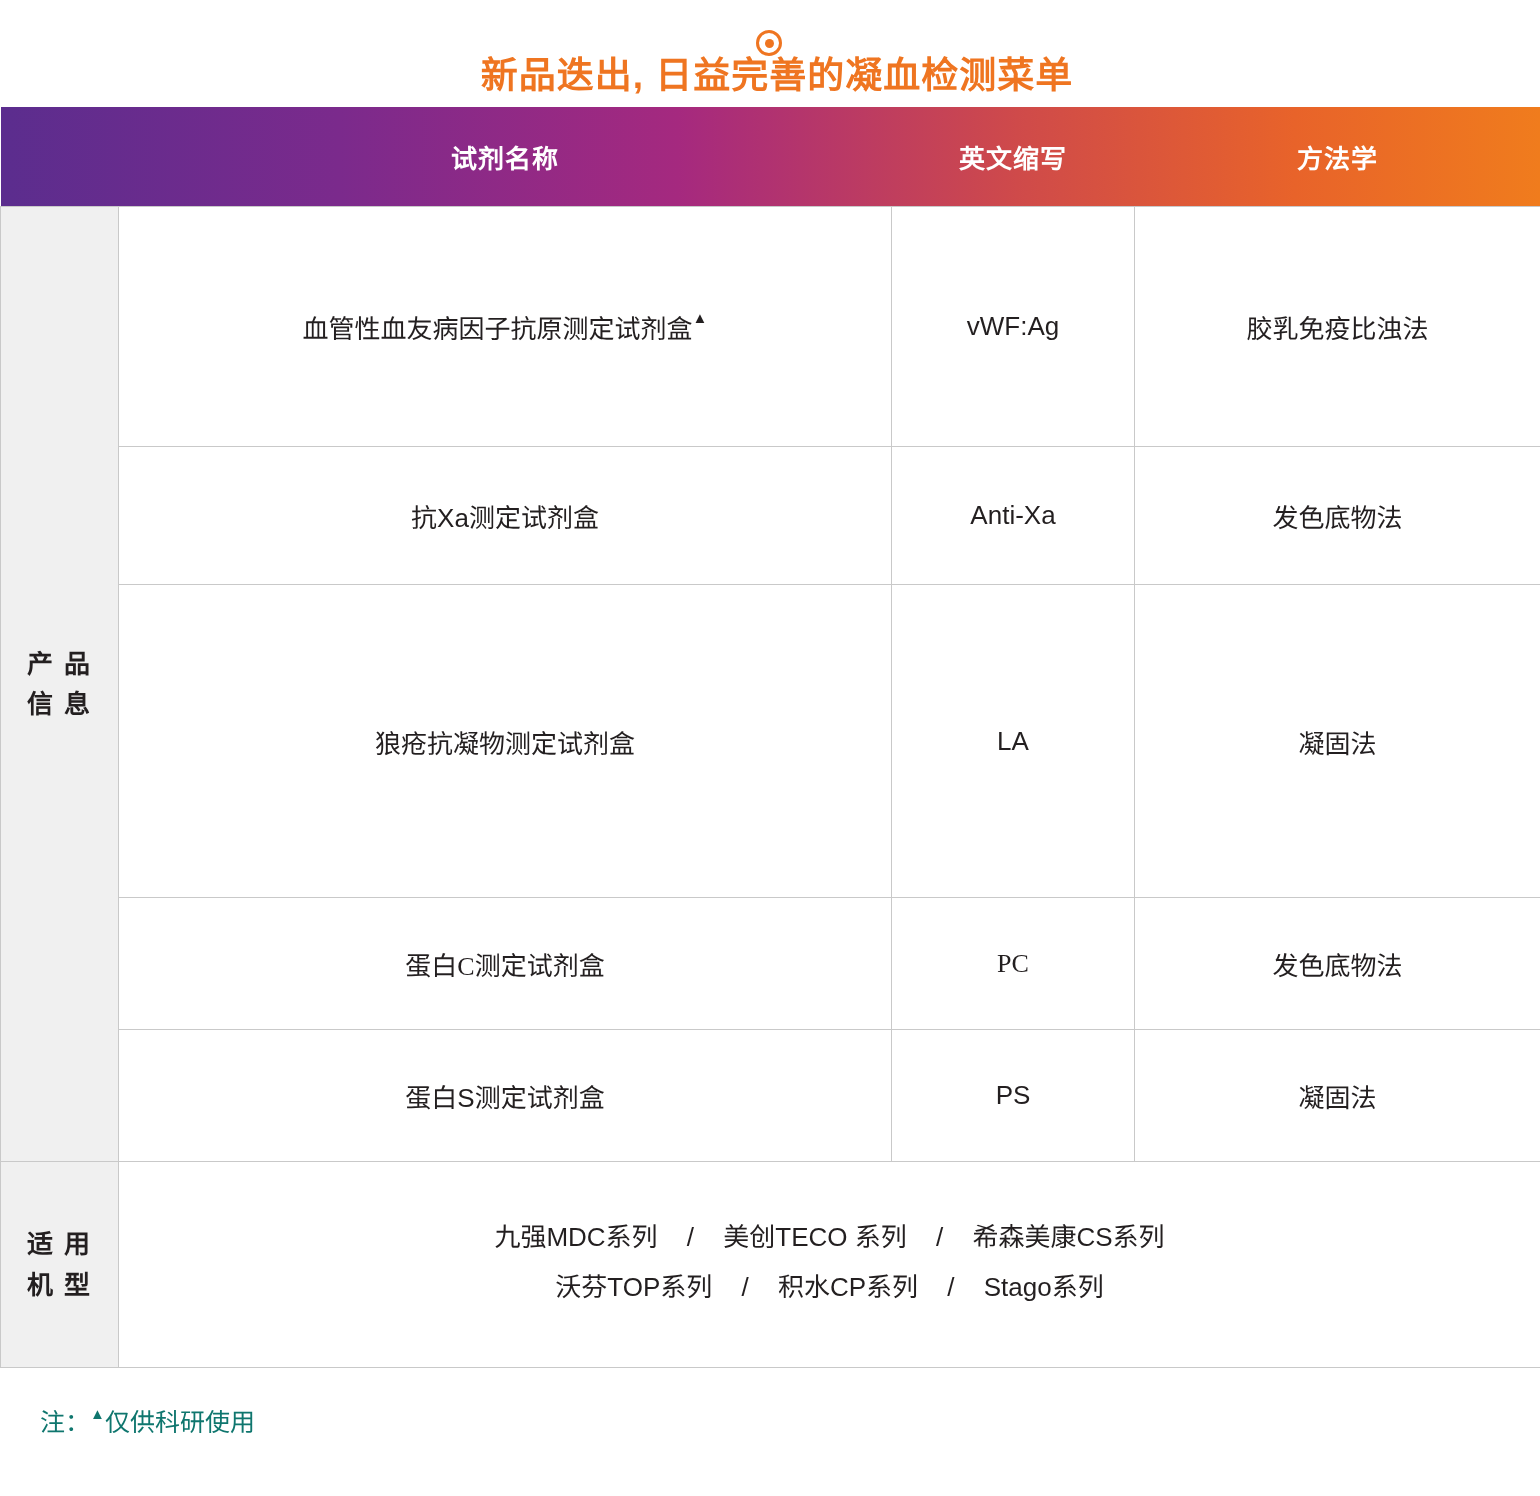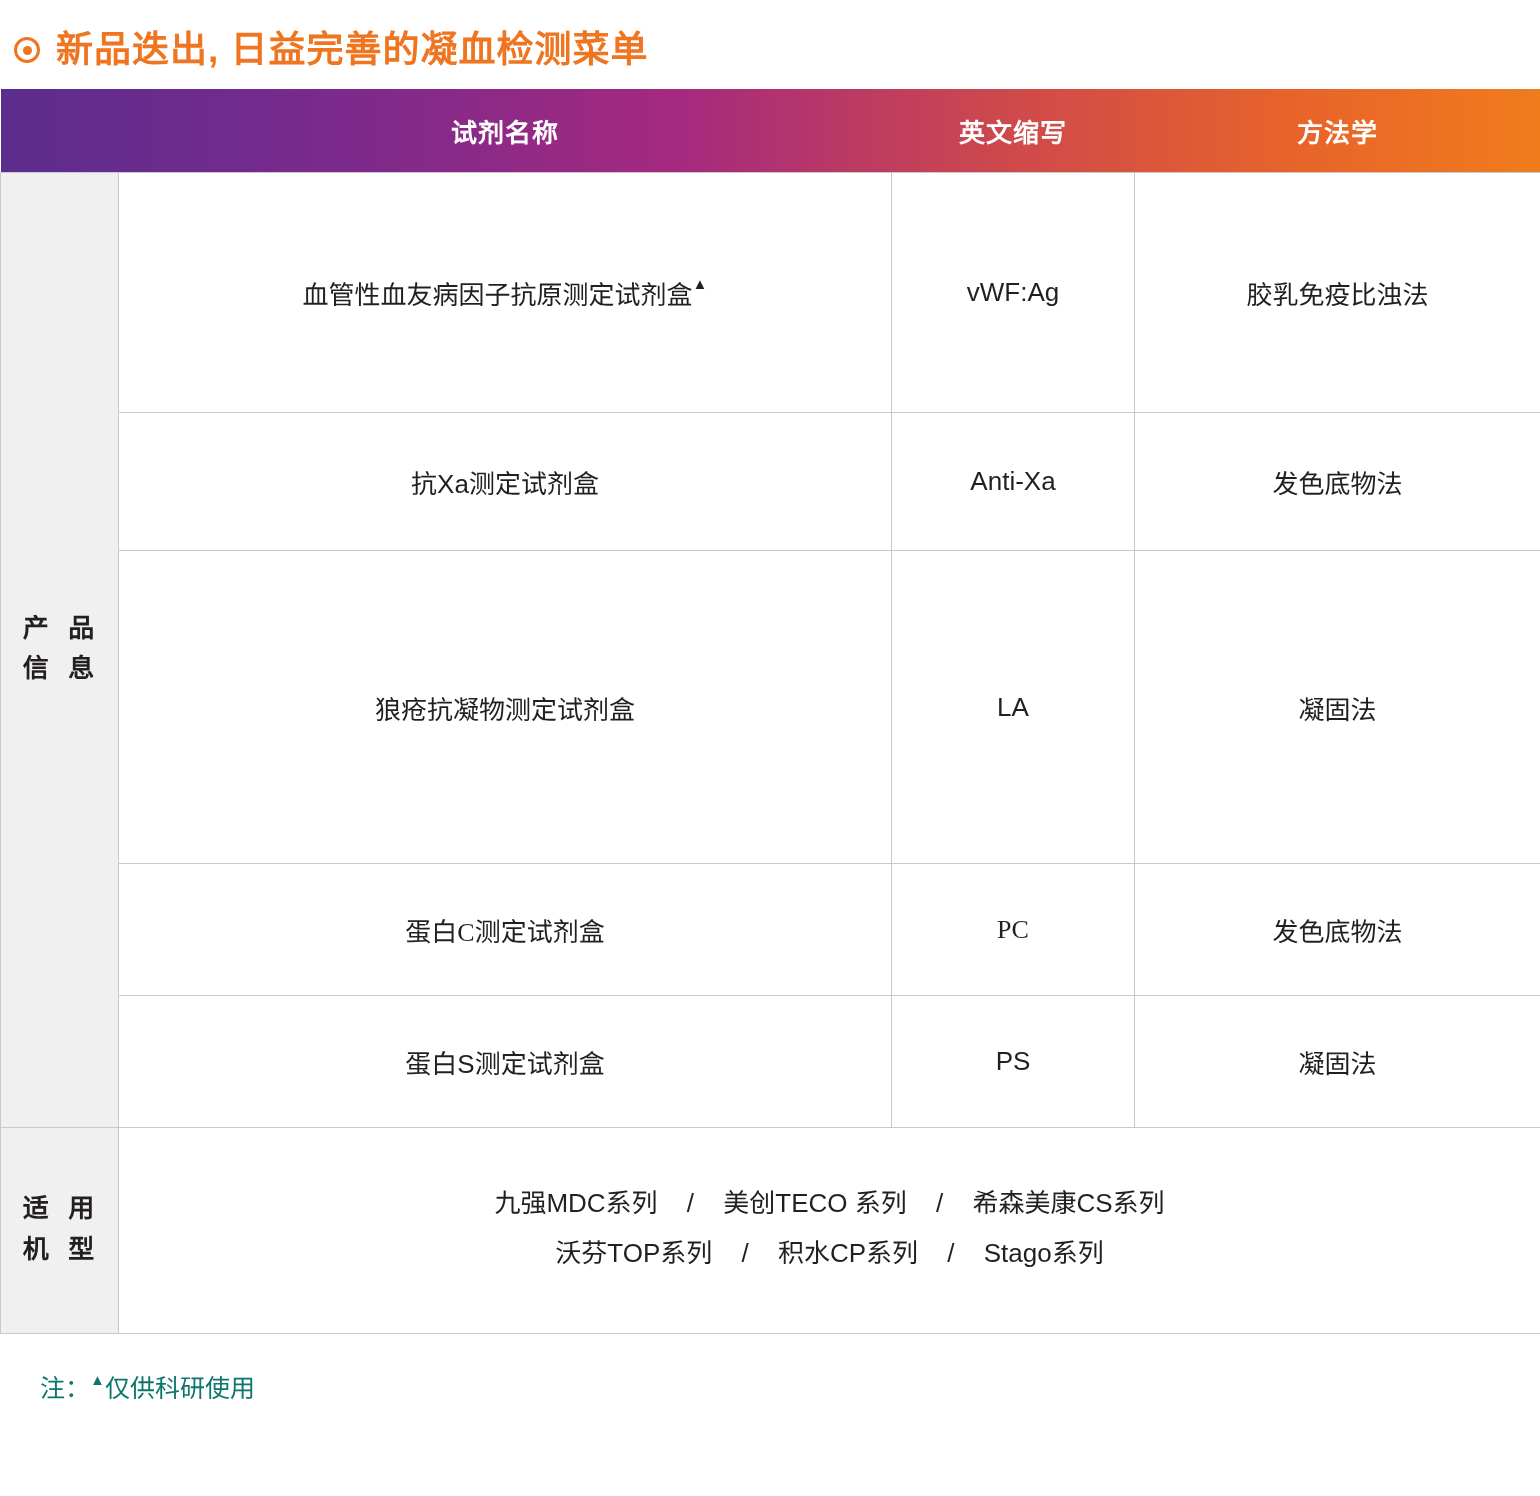--- a/index.html
+++ b/index.html
@@ -19,21 +19,22 @@
     position: relative;
     width: 1540px;
     height: 1496px;
     box-sizing: border-box;
   }
 
   
   .title-row {
     display: flex;
     align-items: center;
-    padding: 30px 0 18px 14px;
+    padding: 30px 0 10px 14px;
+    flex-direction: column;
   }
   .title-bullet {
     width: 26px;
     height: 26px;
     border-radius: 50%;
     border: 3px solid #ef7521;
     box-sizing: border-box;
     display: flex;
     align-items: center;
     justify-content: center;
@@ -55,21 +56,21 @@
     line-height: 1.1;
   }
 
   
   .table {
     width: 1540px;
     border-collapse: collapse;
     table-layout: fixed;
   }
   .head-bar {
-    height: 84px;
+    height: 100px;
     background: linear-gradient(to right,
         #5b2d8e 0%,
         #7b2a8c 22%,
         #a5297f 44%,
         #cf4a4a 66%,
         #e8632a 84%,
         #f07c1d 100%);
     color: #ffffff;
   }
   .head-bar th {
@@ -97,21 +98,20 @@
     padding: 0 18px;
   }
 
   .side-cell {
     background: #f0f0f0 !important;
     font-weight: bold;
     font-size: 26px;
     letter-spacing: 2px;
     color: #231f20;
     padding: 11px !important;
-    font-family: Liberation Mono, monospace;
   }
   .side-cell .vtext {
     display: block;
     width: 100%;
     text-align: center;
     line-height: 1.55;
   }
 
   .name-cell { font-size: 27px; }
   .sup-mark {

